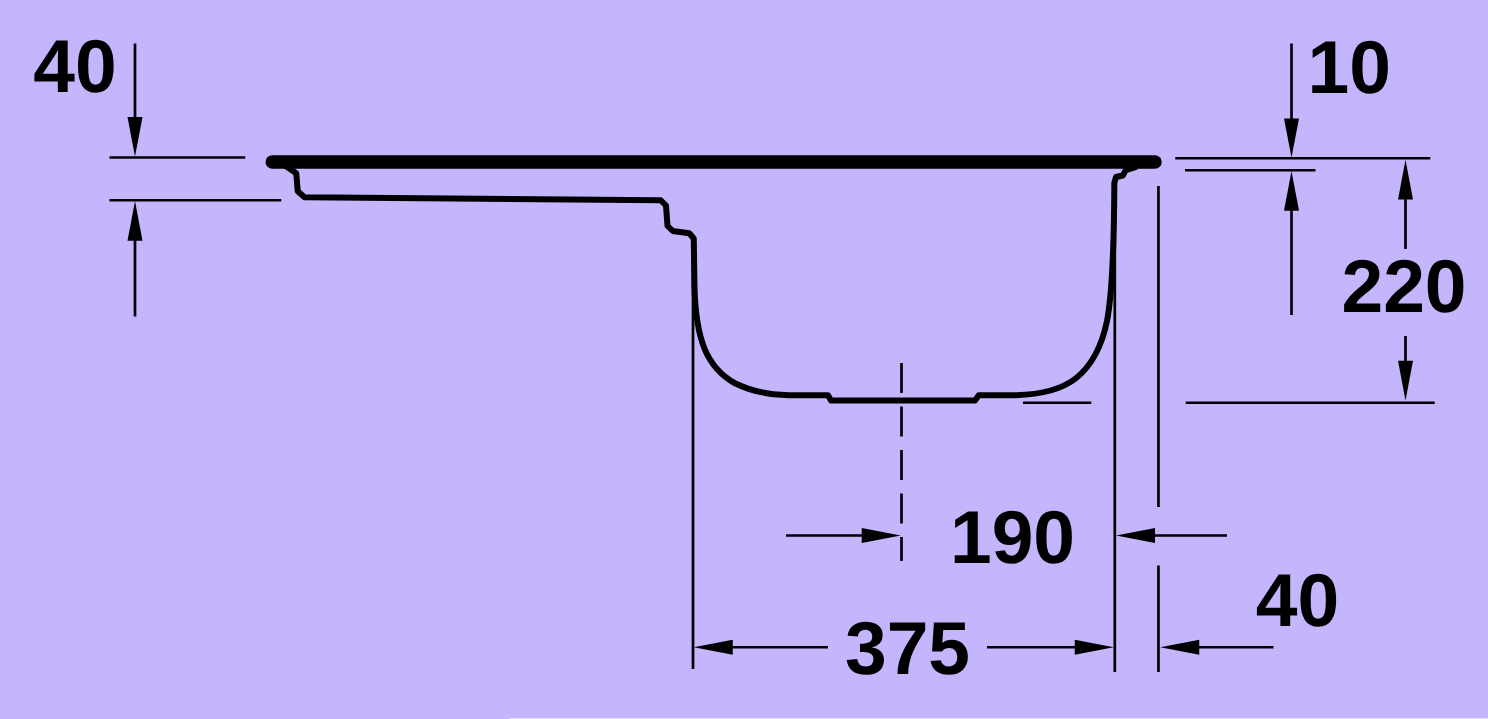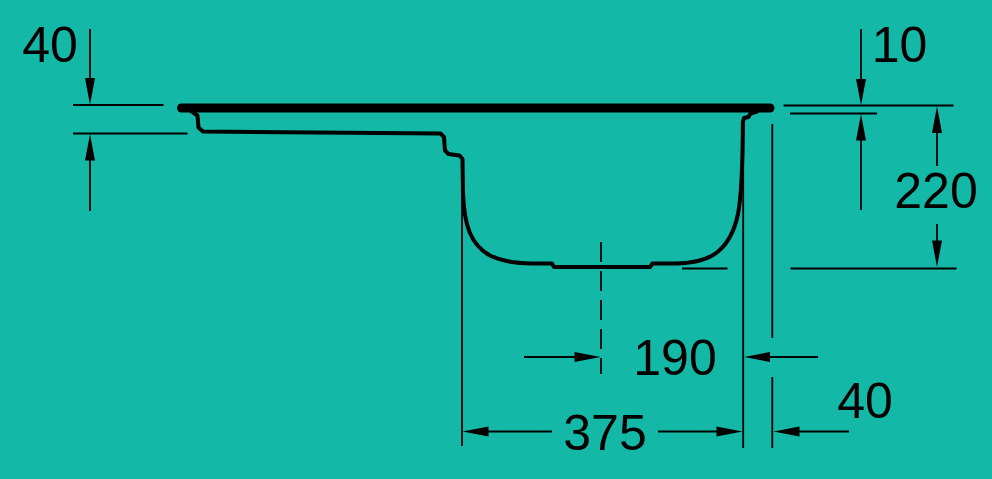--- a/index.html
+++ b/index.html
@@ -4,23 +4,24 @@
 <style>
   html, body {
     margin: 0;
     padding: 0;
     background: #ffffff;
   }
   #stage {
     position: relative;
     width: 992px;
     height: 479px;
-    background: #14b8a6;
+    background: #c4b5fd;
     overflow: hidden;
     font-family: "Liberation Sans", sans-serif;
+    font-weight: bold;
   }
   #drawing-svg {
     position: absolute;
     left: 0;
     top: 0;
     width: 992px;
     height: 479px;
   }
   .thick {
     fill: none;

